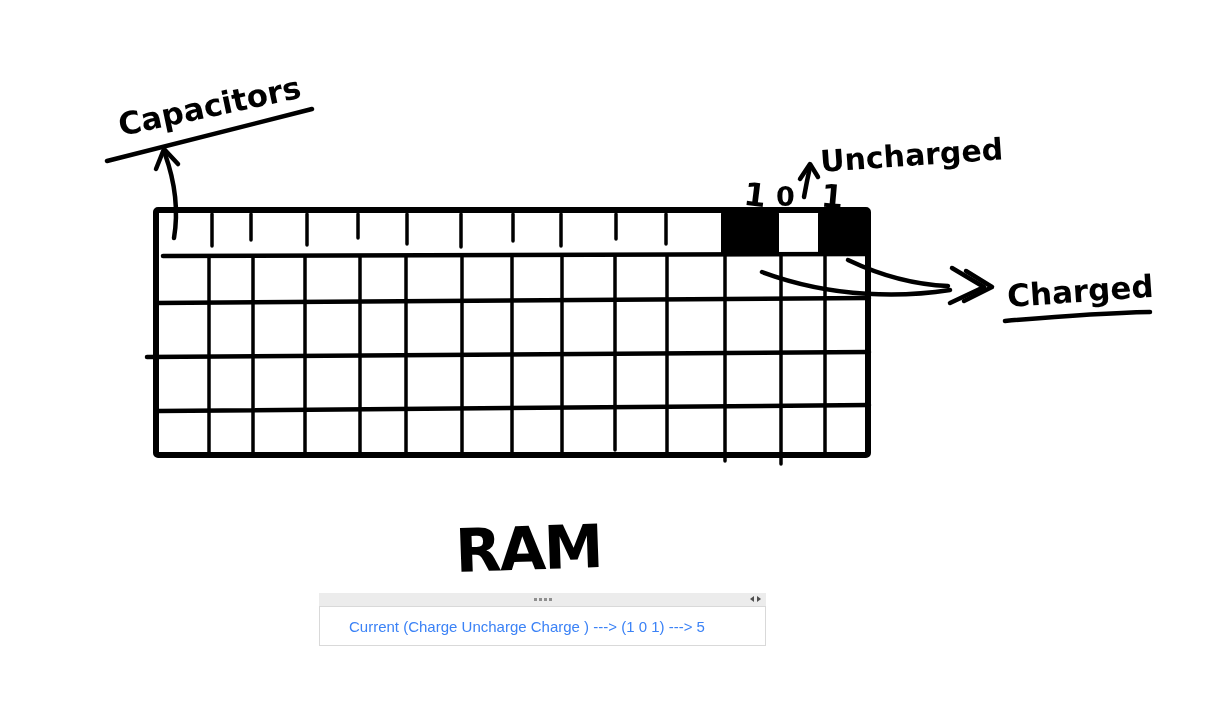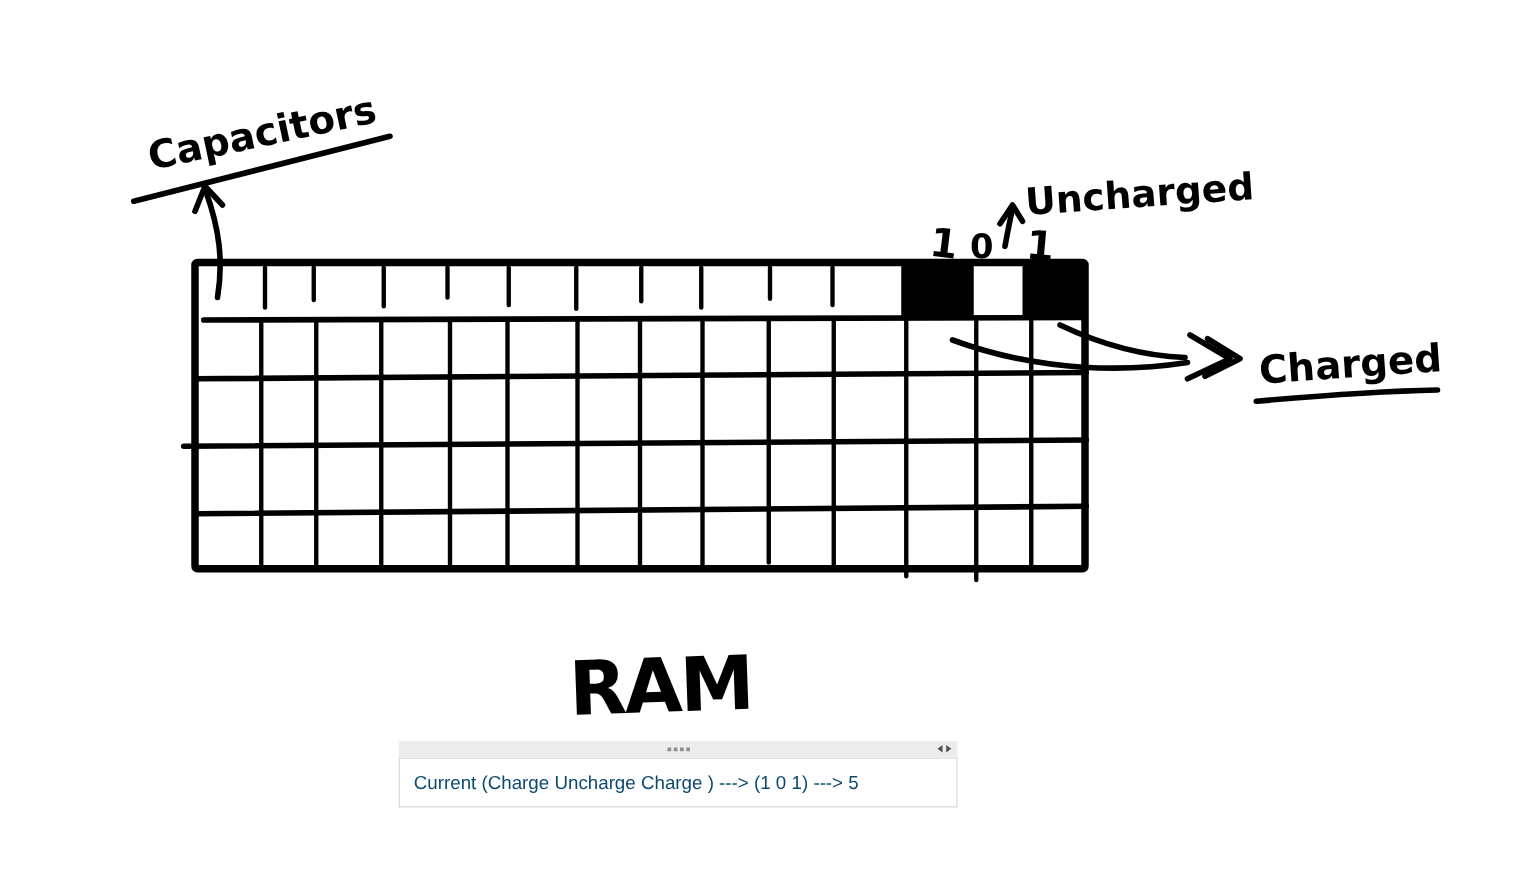--- a/index.html
+++ b/index.html
@@ -60,23 +60,23 @@
     border-top: 3px solid transparent;
     border-bottom: 3px solid transparent;
     border-left: 4px solid #4f4f4f;
   }
   .note-content {
     box-sizing: border-box;
     height: 40px;
     background: #ffffff;
     border: 1px solid #d9d9d9;
     display: flex; align-items: center;
-    padding-left: 11px;
+    padding-left: 29px;
     font-size: 15px;
-    color: #0c4a6e;
+    color: #3b82f6;
     white-space: pre;
   }
 </style>
 </head>
 <body>
 
 <div class="canvas">
 
   <svg class="sketch" viewBox="0 0 1221 701">
 

